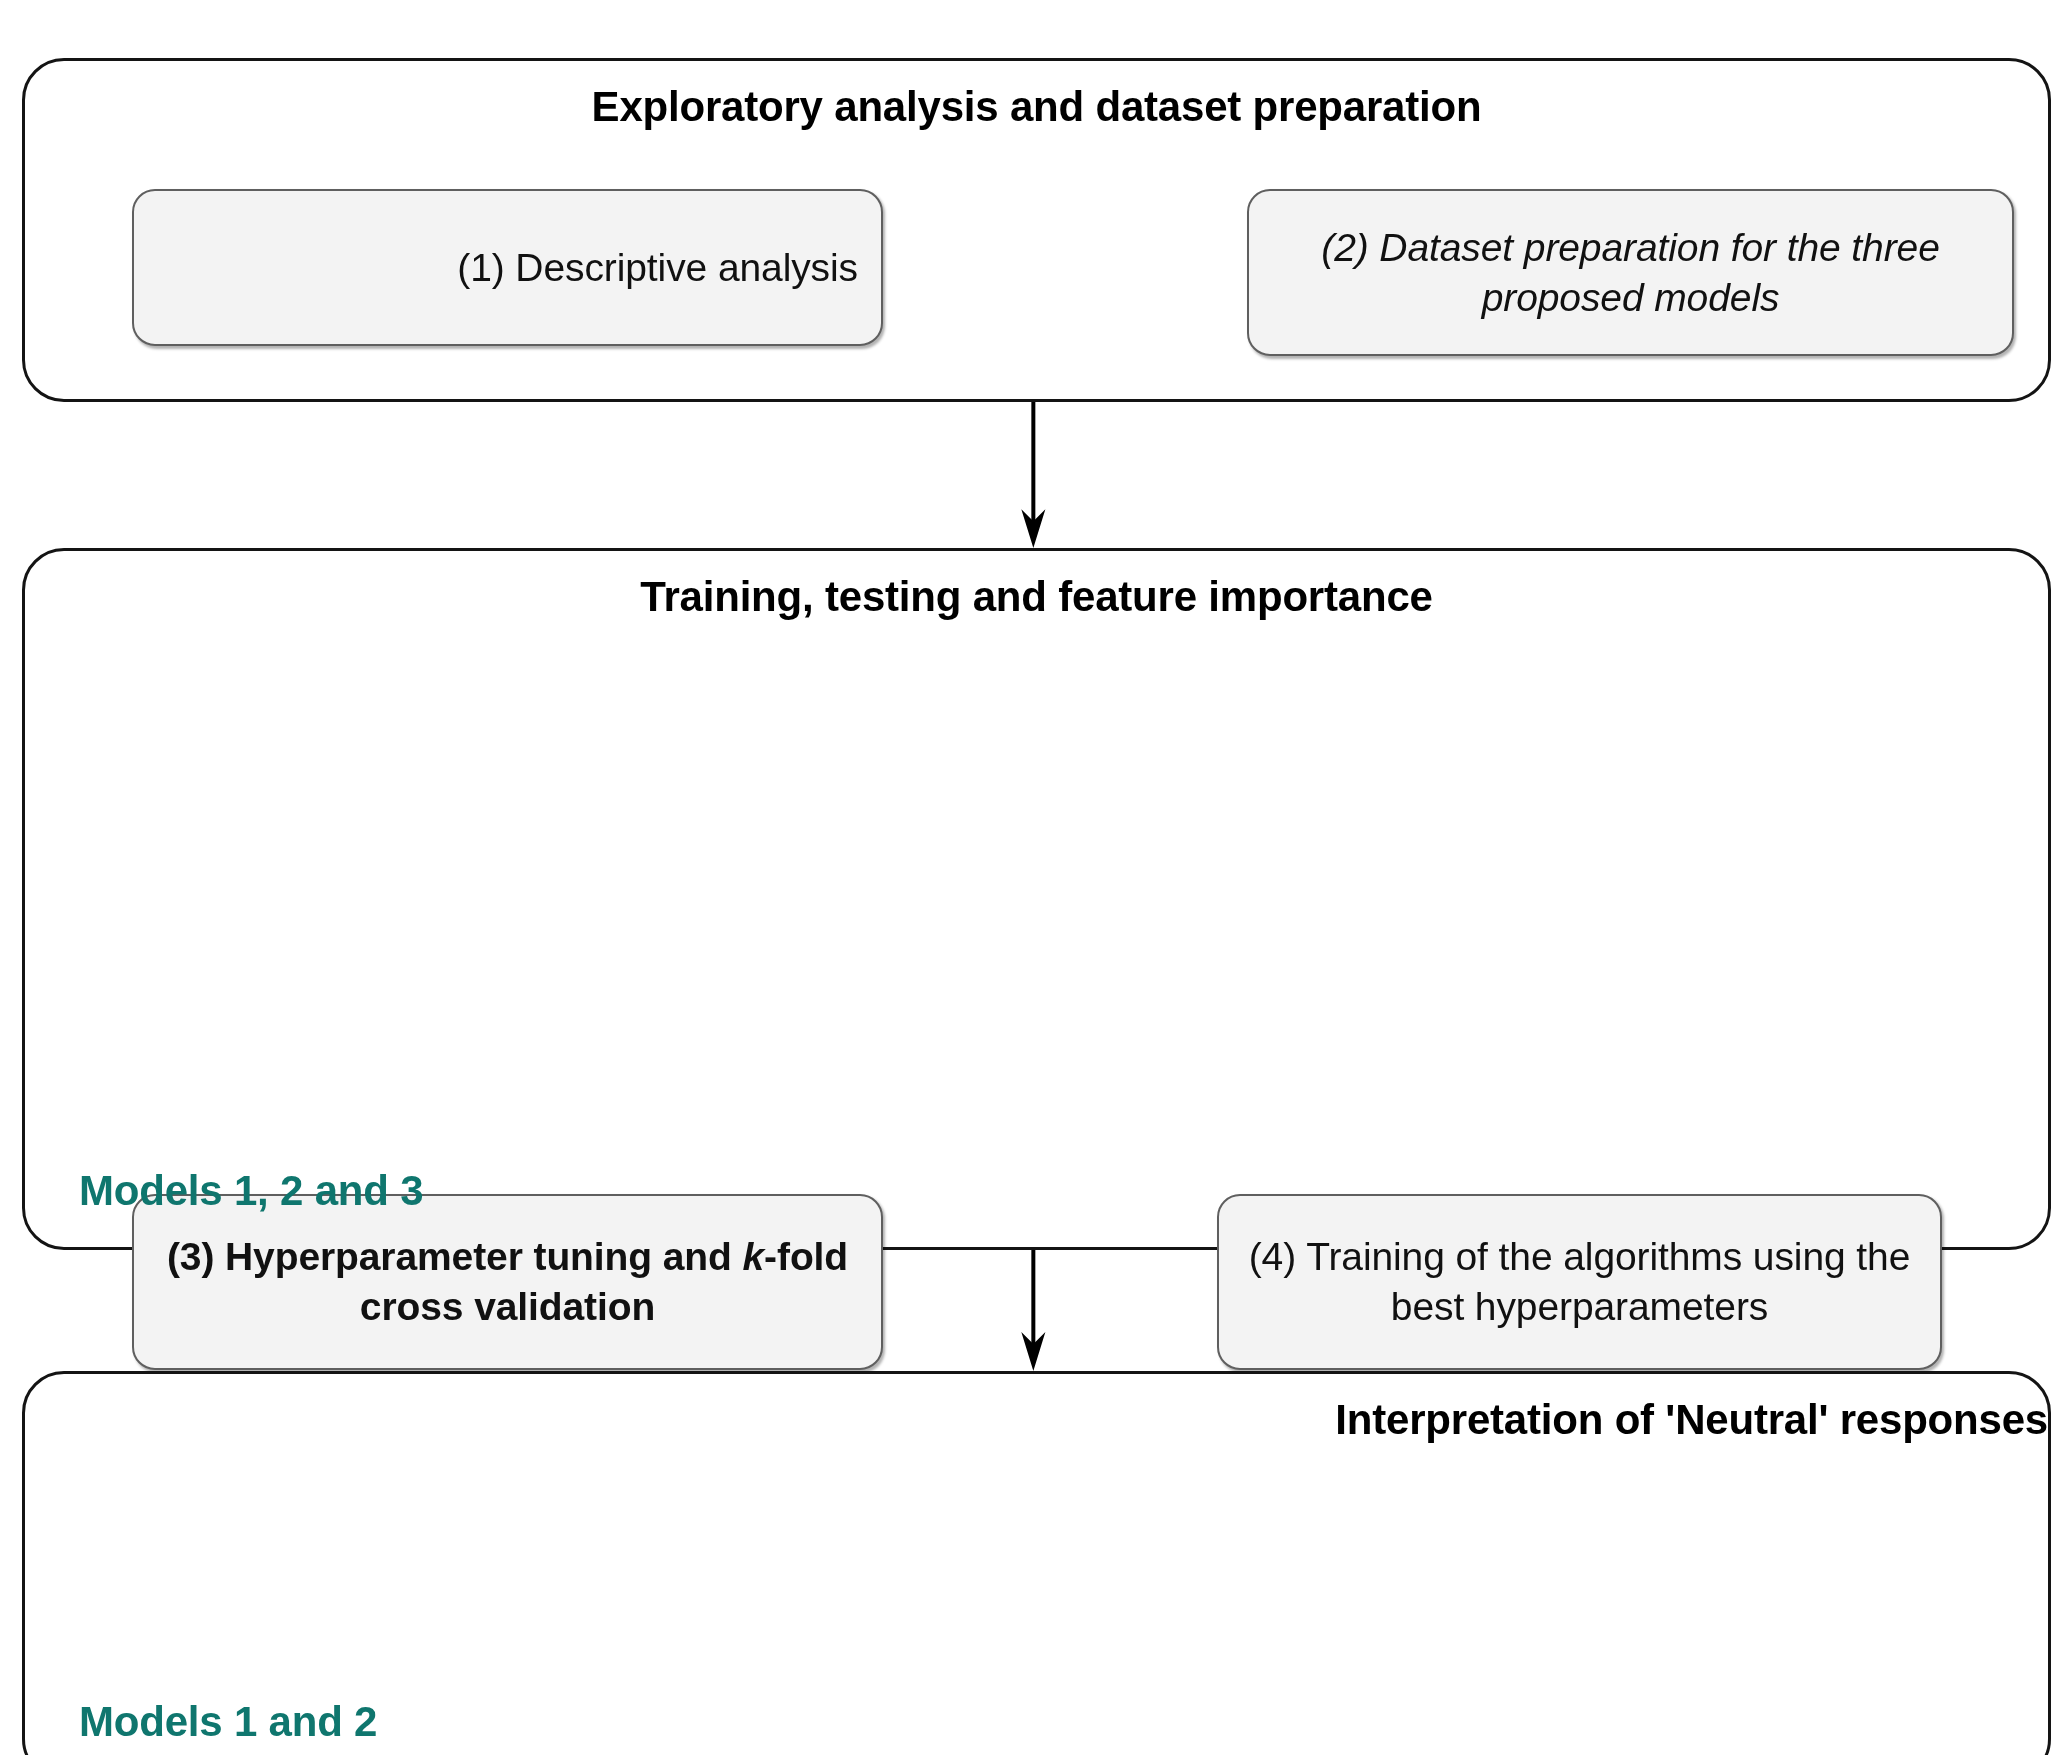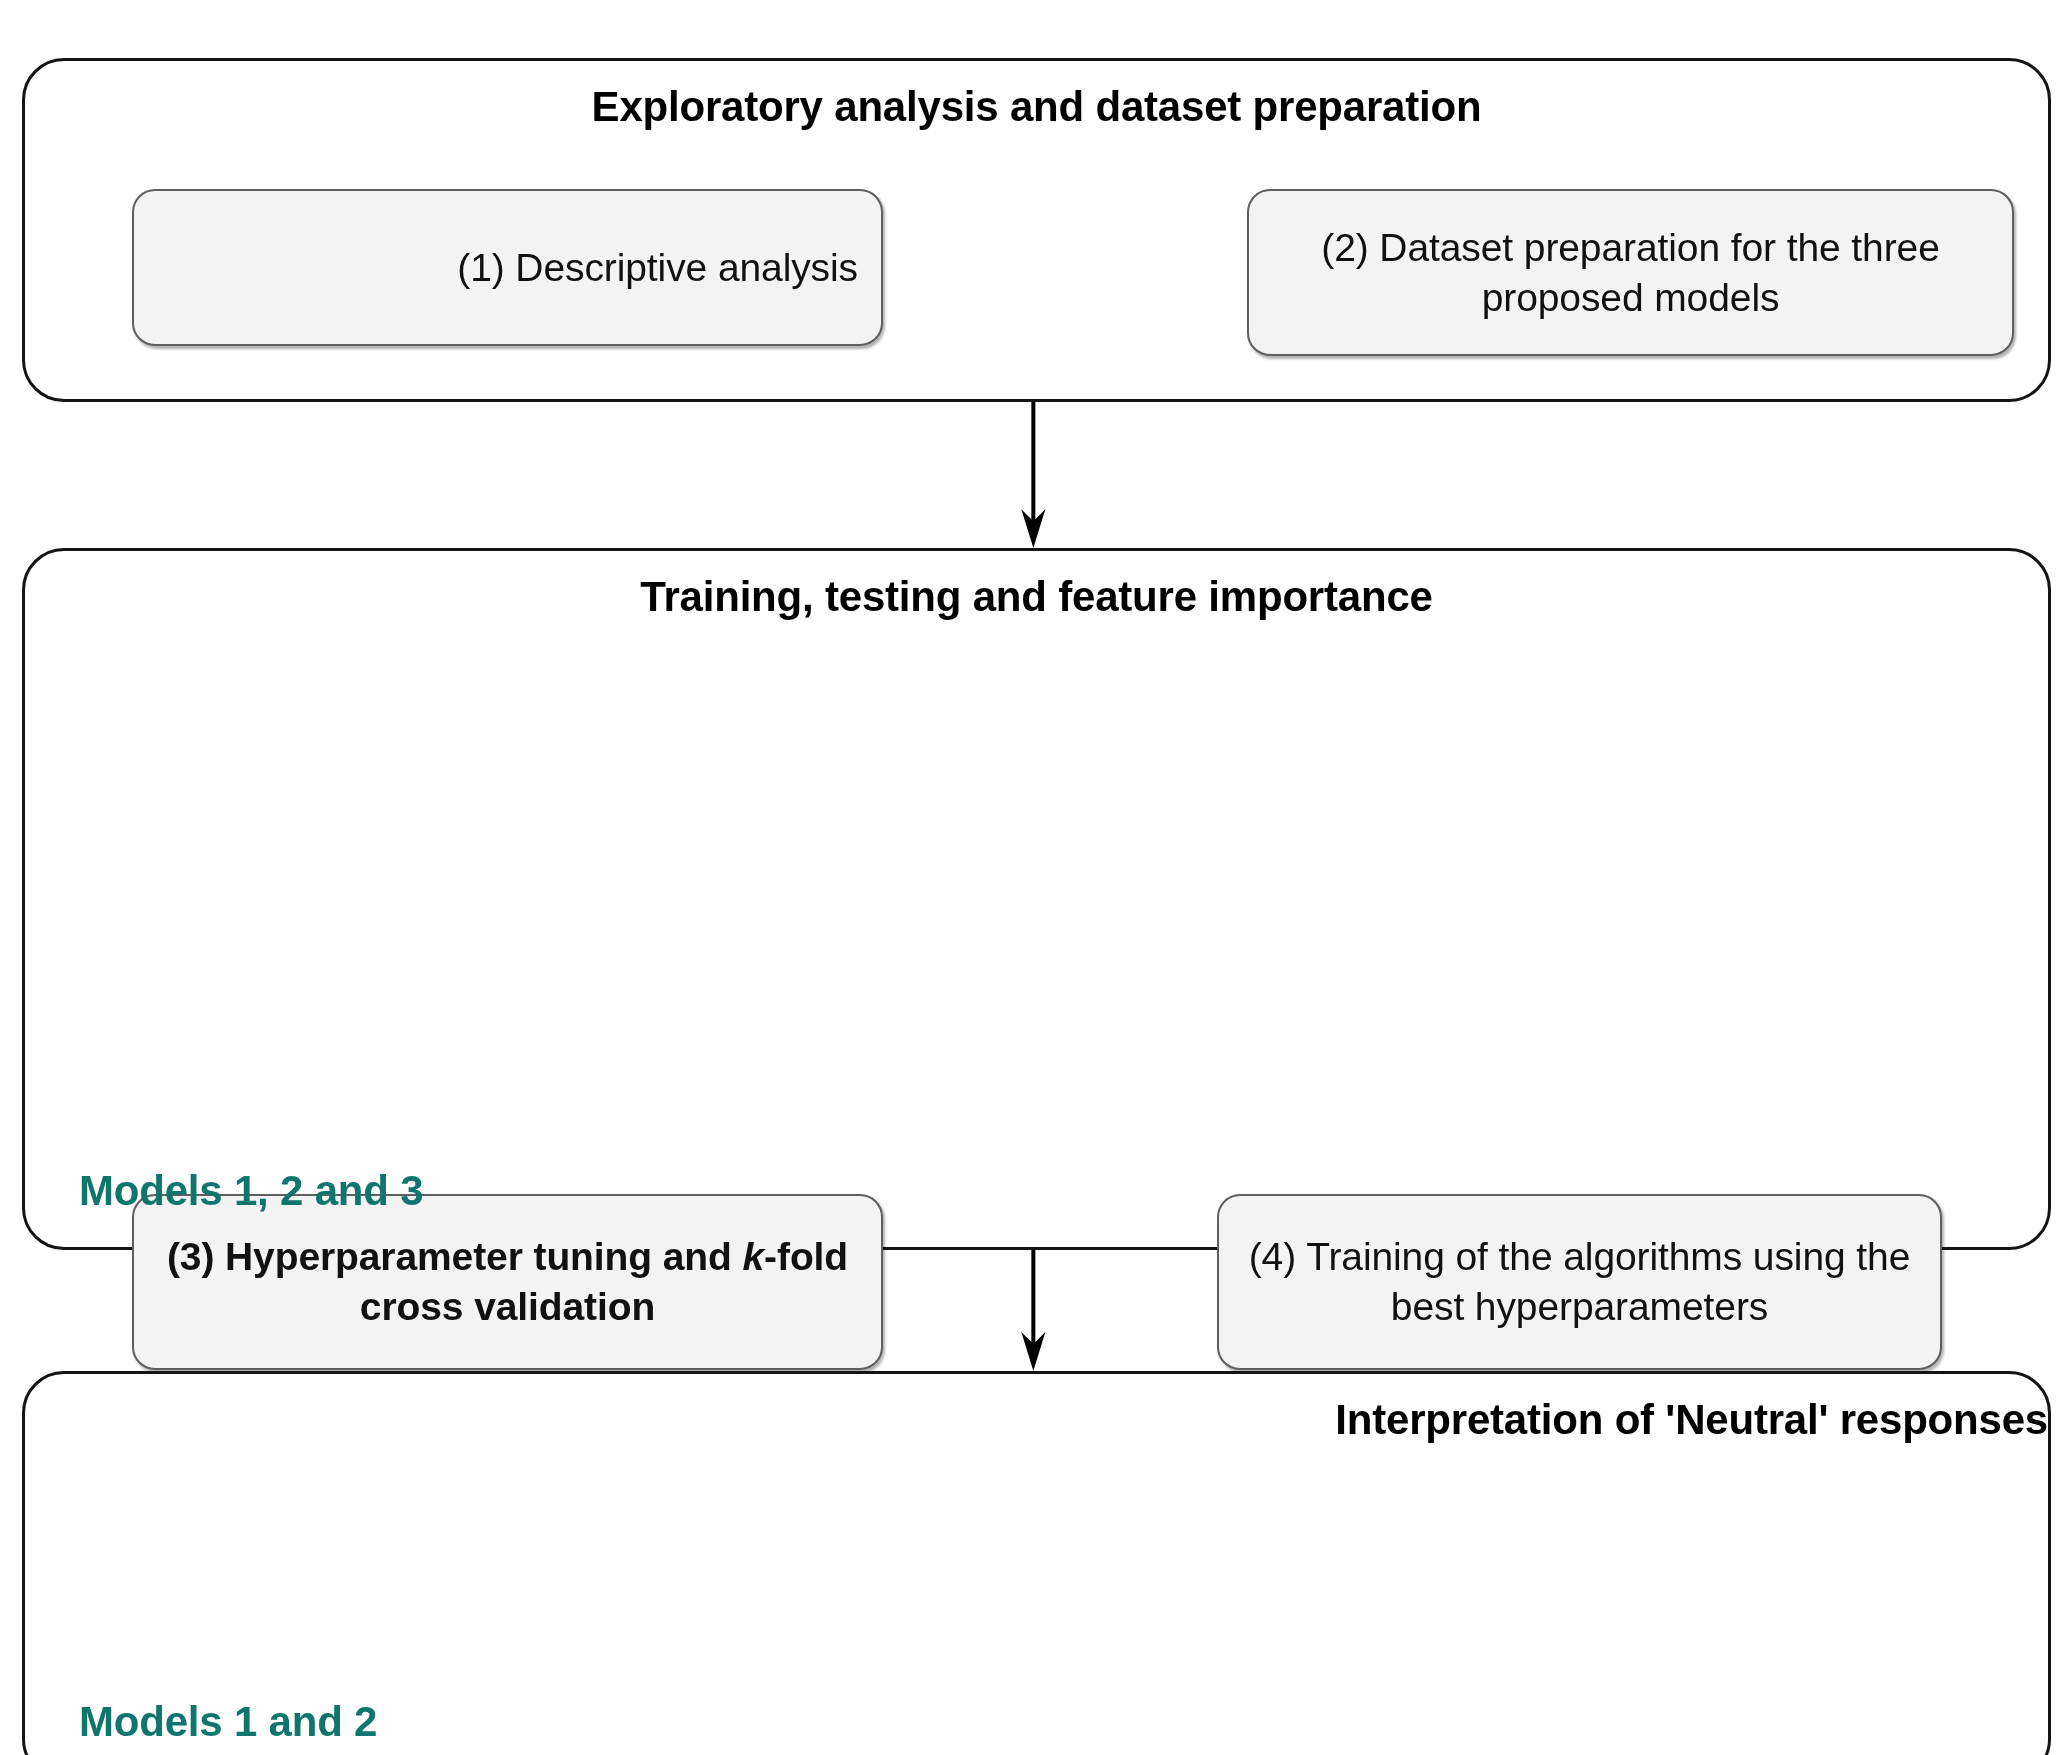--- a/index.html
+++ b/index.html
@@ -82,21 +82,21 @@
   .card-label {
     font-size: 39px;
     line-height: 1.28;
     color: #111111;
     letter-spacing: -0.1px;
   }
   .card-label i { font-style: italic; }
 
   
   #card-1 { left: 107px;  top: 128px; width: 751px; height: 157px; justify-content: flex-end; }
-  #card-2 { left: 1222px; top: 128px; width: 767px; height: 167px; }
+  #card-2 { left: 1222px; top: 128px; width: 767px; height: 167px; font-style: italic; }
 
   
   #card-3 { left: 107px;  top: 643px;  width: 751px; height: 176px; font-weight: bold; }
   #card-4 { left: 1192px; top: 643px;  width: 725px; height: 176px; }
   #card-5 { left: 107px;  top: 901px; width: 751px; height: 176px; }
   #card-6 { left: 1222px; top: 901px; width: 767px; height: 176px; }
 
   
   .connector {
     position: absolute;

